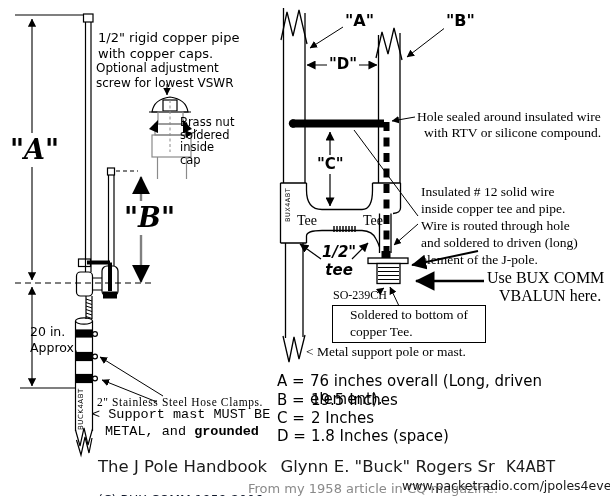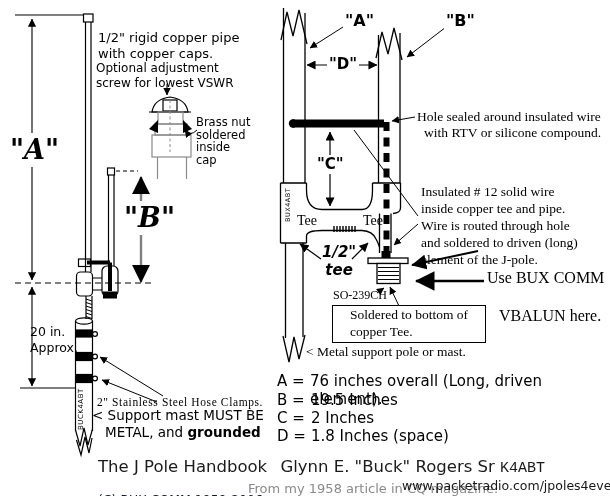--- a/index.html
+++ b/index.html
@@ -177,38 +177,38 @@
   <div class="txt sans" style="left:98px;top:30px;font-size:13px;">
     <div>1/2" rigid copper pipe</div>
     <div>with copper caps.</div>
   </div>
 
   <div class="txt sans" style="left:96px;top:61px;font-size:12px;">
     <div>Optional adjustment</div>
     <div>screw for lowest VSWR</div>
   </div>
 
-  <div class="txt sans" style="left:196px;top:116px;font-size:11.5px;line-height:1.1;">
+  <div class="txt sans" style="left:180px;top:116px;font-size:11.5px;line-height:1.1;">
     <div>Brass nut</div>
     <div>soldered</div>
     <div>inside</div>
     <div>cap</div>
   </div>
 
   <div class="txt big-dim" style="left:8px;top:133px;">"A"</div>
   <div class="txt big-dim" style="left:122px;top:201px;">"B"</div>
 
   <div class="txt sans" style="left:30px;top:324px;font-size:12.5px;">
     <div>20 in.</div>
     <div>Approx.</div>
   </div>
 
   <div class="txt serif" style="left:97px;top:395px;font-size:11.5px;letter-spacing:0.6px;">2" Stainless Steel Hose Clamps.</div>
 
-  <div class="txt sans" style="left:92px;top:407px;font-size:13.5px;">
+  <div class="txt sans" style="left:92px;top:407px;font-size:13.5px;font-family:Liberation Mono, monospace;">
     <div>&lt; Support mast MUST BE</div>
     <div style="padding-left:13px;"><span>METAL, and </span><span style="font-weight:bold;">grounded</span></div>
   </div>
 
   <div class="txt vtext" style="left:77px;top:430px;">BUCK4ABT</div>
 
   <div class="txt rdim" style="left:343px;top:11px;font-size:16px;">"A"</div>
   <div class="txt rdim" style="left:444px;top:11px;font-size:16px;">"B"</div>
   <div class="txt rdim" style="left:327px;top:55px;">"D"</div>
   <div class="txt rdim" style="left:315px;top:155px;">"C"</div>
@@ -229,21 +229,21 @@
   <div class="txt serif" style="left:421px;top:183px;font-size:13.5px;line-height:1.26;">
     <div>Insulated # 12 solid wire</div>
     <div>inside copper tee and pipe.</div>
     <div>Wire is routed through hole</div>
     <div>and soldered to  driven (long)</div>
     <div>element of the J-pole.</div>
   </div>
 
   <div class="txt serif" style="left:487px;top:269px;font-size:16px;line-height:1.15;">
     <div>Use BUX COMM</div>
-    <div style="padding-left:12px;margin-top:20px;">VBALUN here.</div>
+    <div style="padding-left:12px;">VBALUN here.</div>
   </div>
 
   <div class="txt serif" style="left:333px;top:288px;font-size:12px;">SO-239CH</div>
 
   <div class="txt serif boxed" style="left:332px;top:305px;font-size:13.5px;line-height:1.25;">
     <div>Soldered to bottom of</div>
     <div>copper Tee.</div>
   </div>
 
   <div class="txt serif" style="left:306px;top:344px;font-size:13.5px;">
@@ -266,20 +266,20 @@
     <span>2 Inches</span>
   </div>
   <div class="meas-row" style="top:427px;">
     <span class="meas-label">D =</span>
     <span>1.8 Inches (space)</span>
   </div>
 
   <div class="txt sans" style="left:98px;top:457px;font-size:16.5px;color:#1a1a1a;">
     <span>The J Pole Handbook</span>
     <span style="margin-left:8px;">Glynn E. "Buck" Rogers Sr</span>
-    <span style="font-size:15px;font-family:Liberation Mono, monospace;">K4ABT</span>
+    <span style="margin-left:6px;font-size:15px;">K4ABT</span>
   </div>
 
   <div class="txt sans" style="left:98px;top:492px;font-size:12.5px;color:#0f172a;">(C) BUX COMM 1959-2006</div>
   <div class="txt sans" style="left:248px;top:481px;font-size:13px;color:#8a8a8a;">From my 1958 article in CQ magazine.</div>
   <div class="txt sans" style="left:402px;top:478px;font-size:12.5px;color:#161616;">www.packetradio.com/jpoles4ever.htm</div>
 
 </div>
 
 </body></html>

